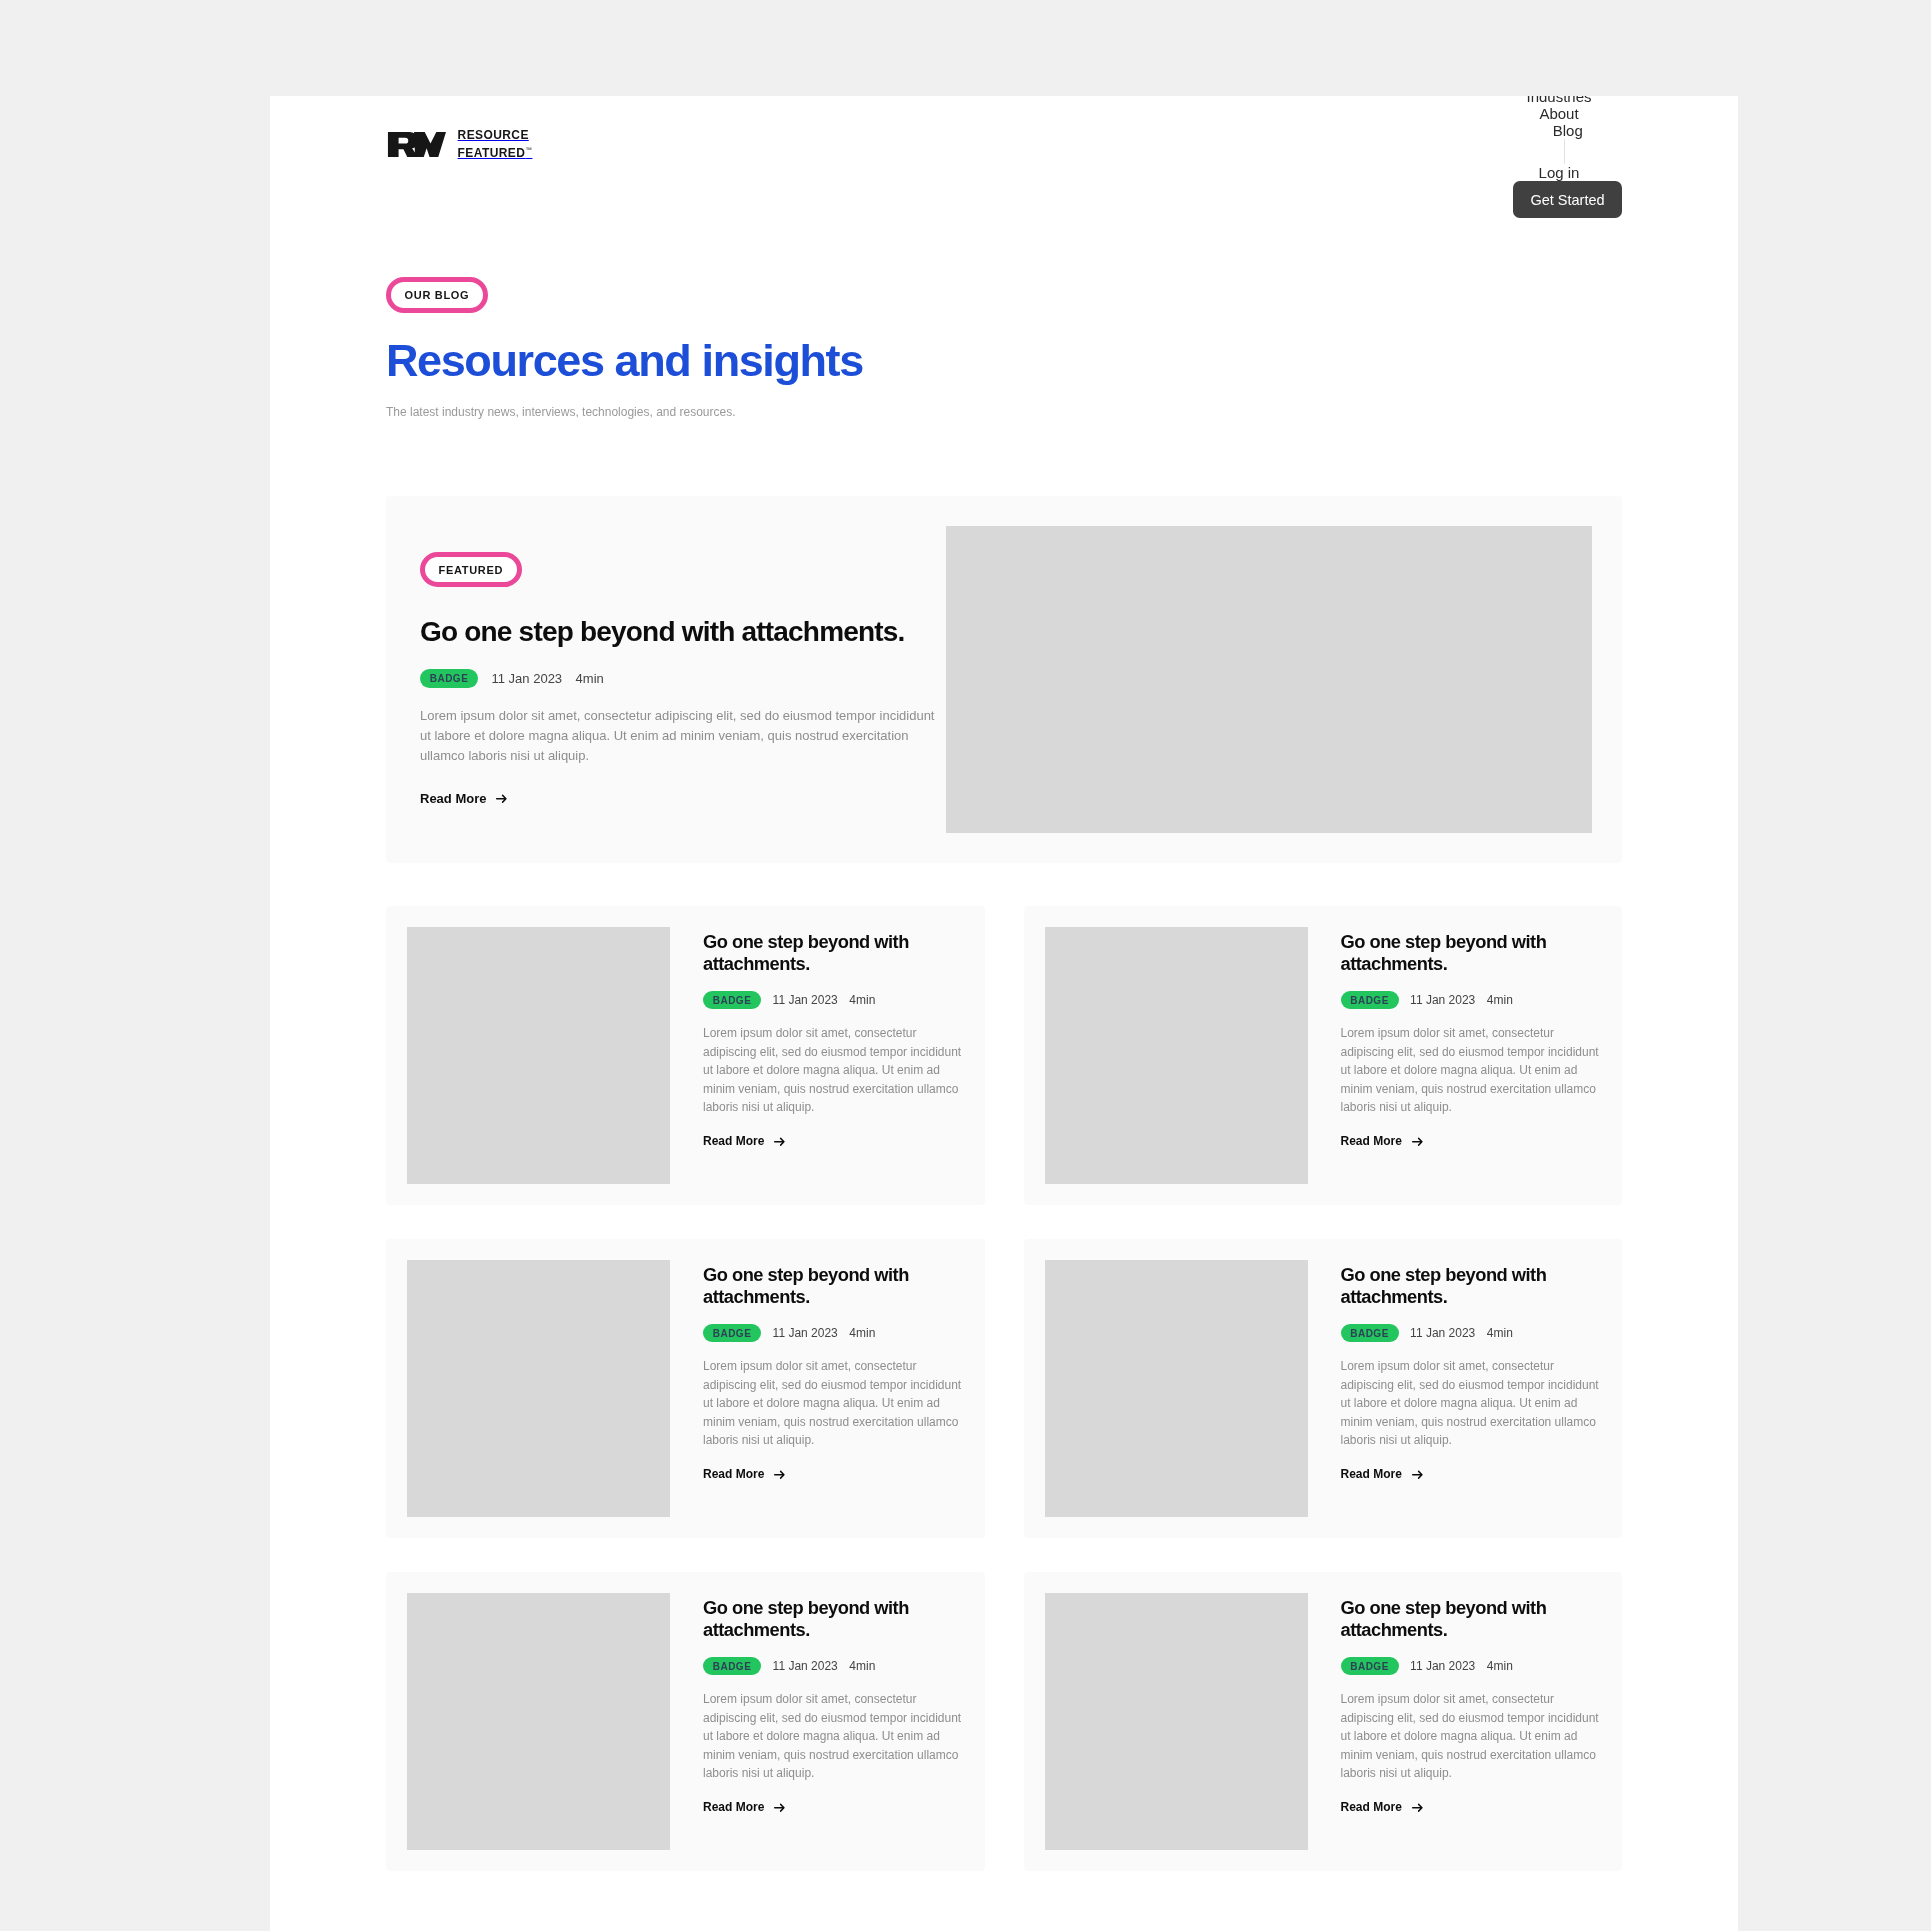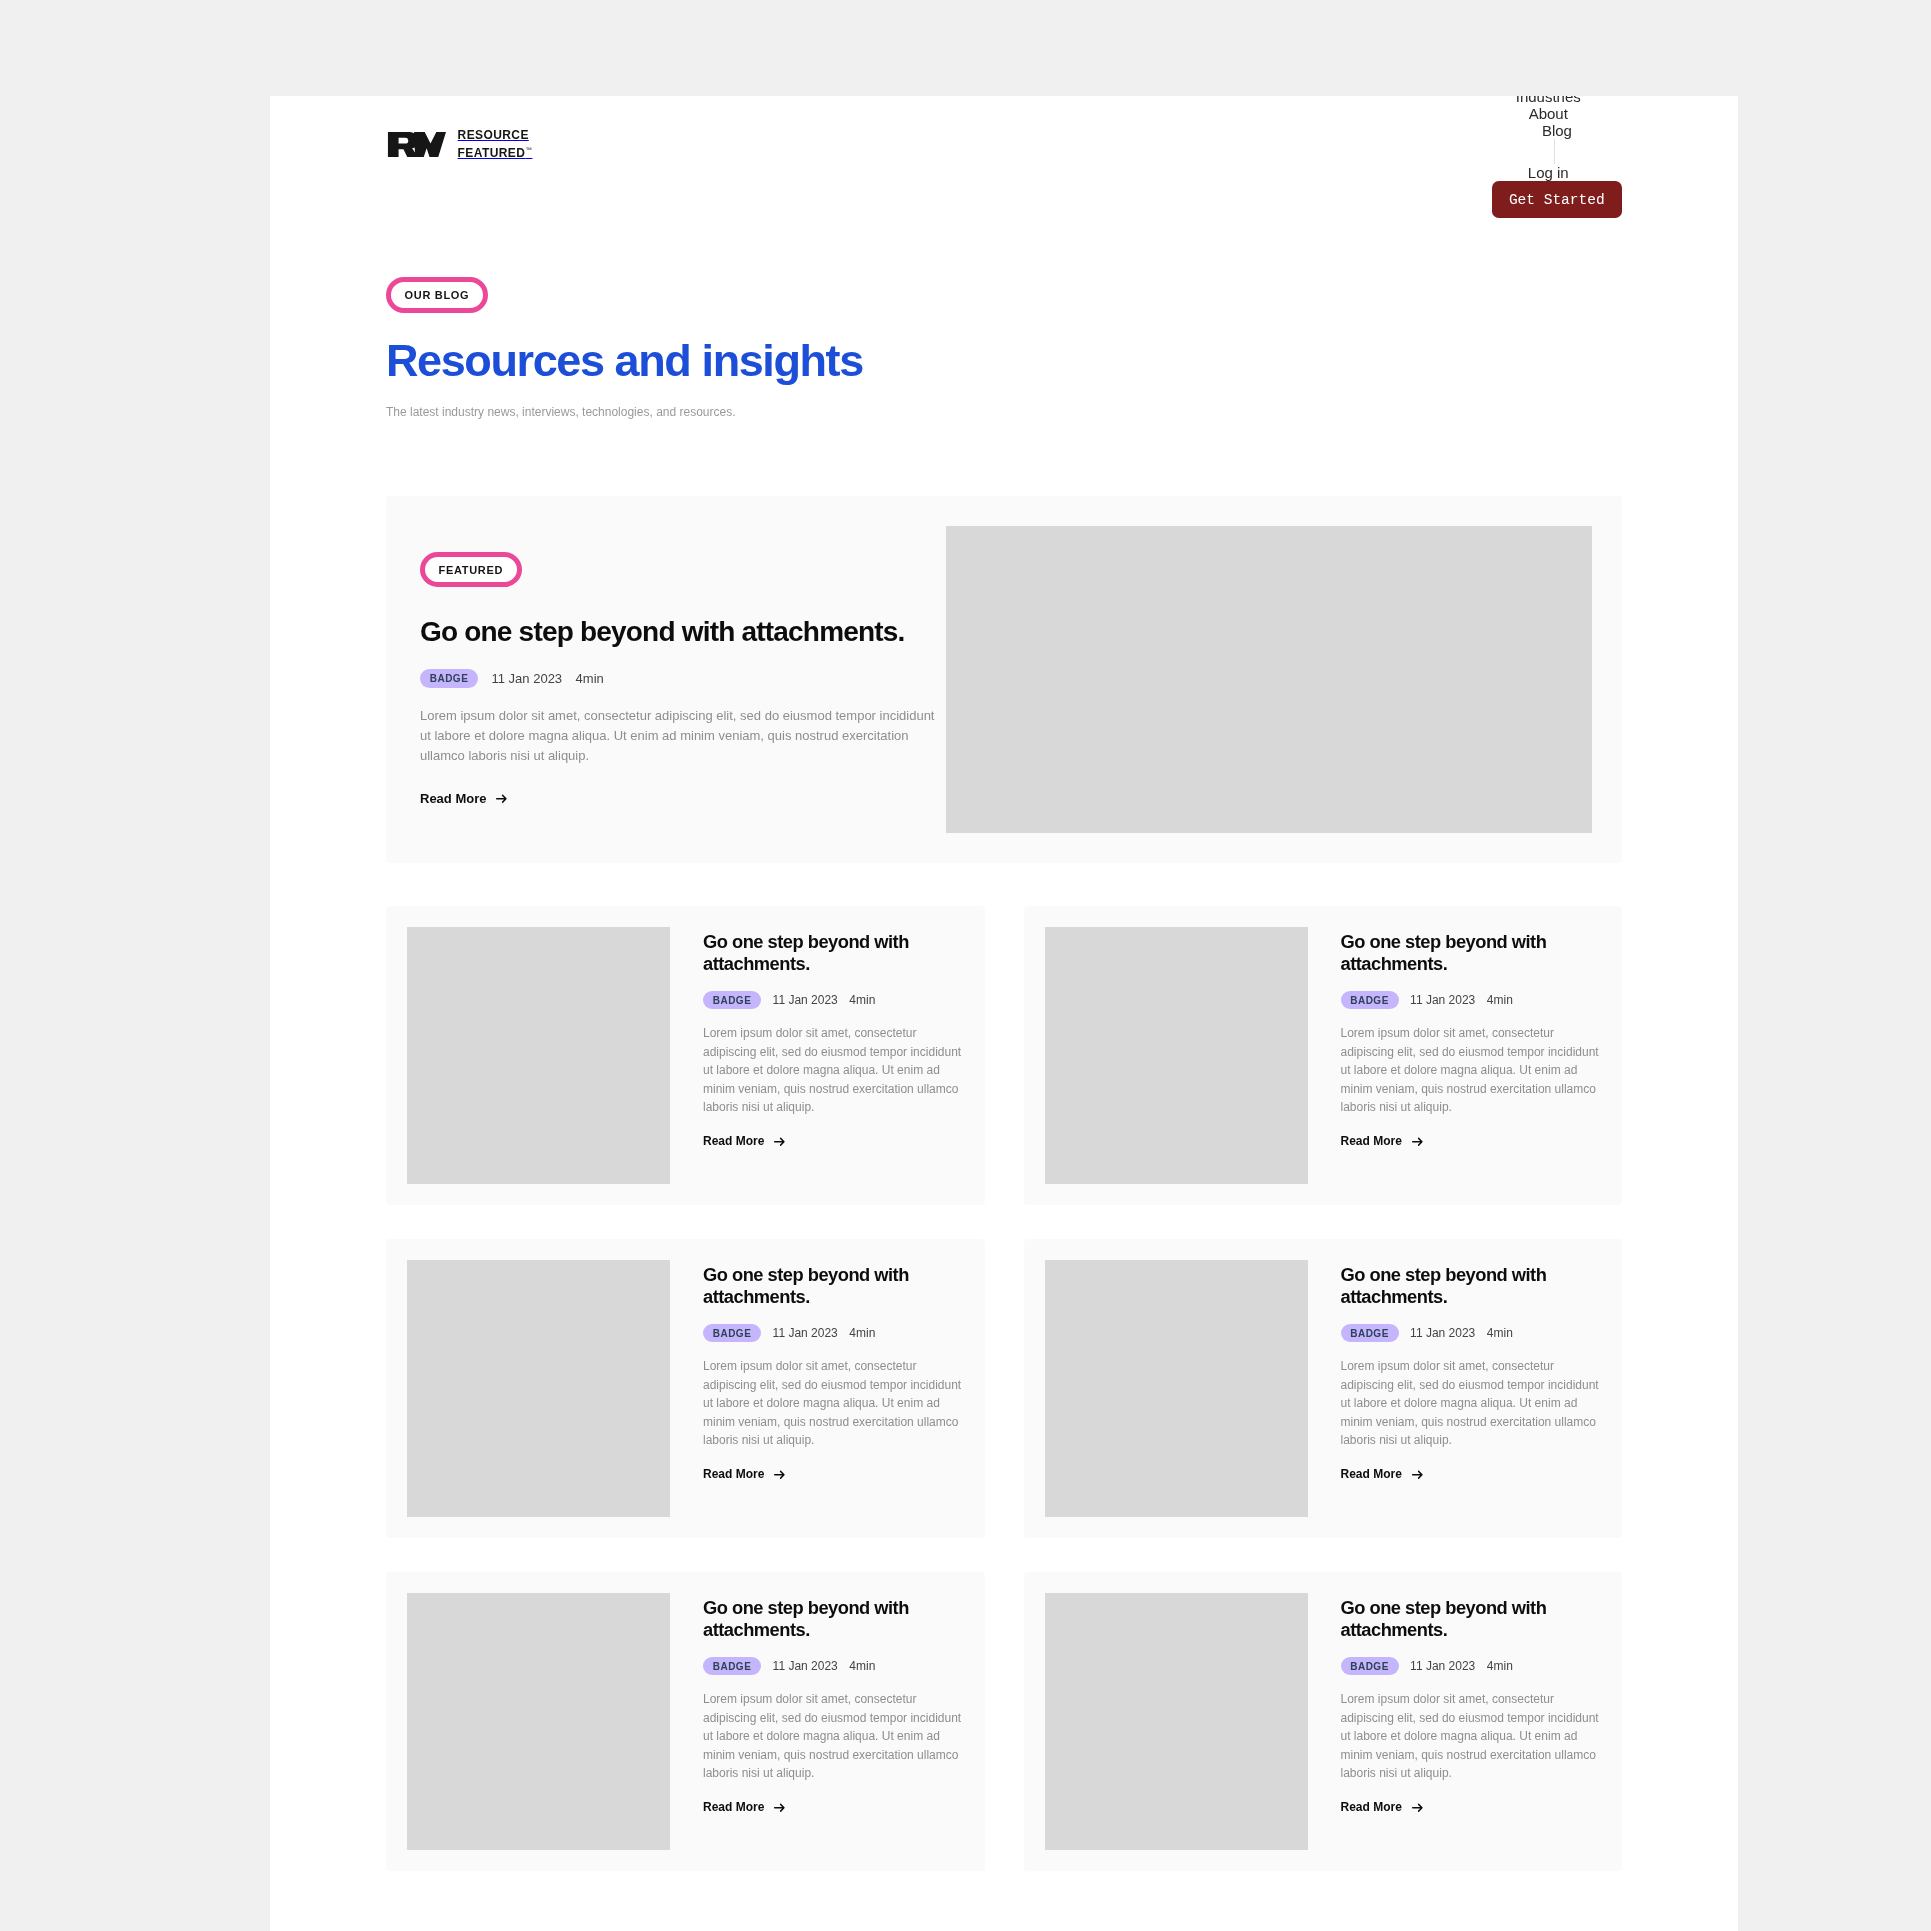--- a/index.html
+++ b/index.html
@@ -55,29 +55,29 @@
     white-space: nowrap;
   }
   .nav-link.spaced { margin-left: 17.4px; }
   .nav-divider {
     width: 1px;
     height: 25px;
     background: #e2e2e2;
     margin: 0 13.5px 0 25px;
   }
   .btn-primary {
-    background: #7f1d1d;
+    background: #404040;
     color: #ffffff;
     font-size: 14.5px;
     border: none;
     border-radius: 6.8px;
     padding: 10.6px 17.4px;
     margin-left: 17px;
     cursor: pointer;
-    font-family: Liberation Mono, monospace;
+    font-family: Liberation Sans, sans-serif;
     white-space: nowrap;
   }
 
   
   .hero { padding: 84px 116px 0 116px; }
   .pill-outline {
     display: inline-block;
     border: 5px solid #ec4899;
     border-radius: 97px;
     background: #ffffff;
@@ -121,21 +121,21 @@
     margin-top: 28px;
     line-height: 1.18;
   }
   .meta-row {
     display: flex;
     align-items: center;
     gap: 13.5px;
     margin-top: 21px;
   }
   .badge {
-    background: #c4b5fd;
+    background: #22c55e;
     color: #2d4257;
     font-size: 10px;
     font-weight: bold;
     letter-spacing: 0.5px;
     border-radius: 97px;
     padding: 3.9px 9.7px;
   }
   .meta-text { font-size: 13px; color: #444444; }
   .featured-desc {
     font-size: 13px;

